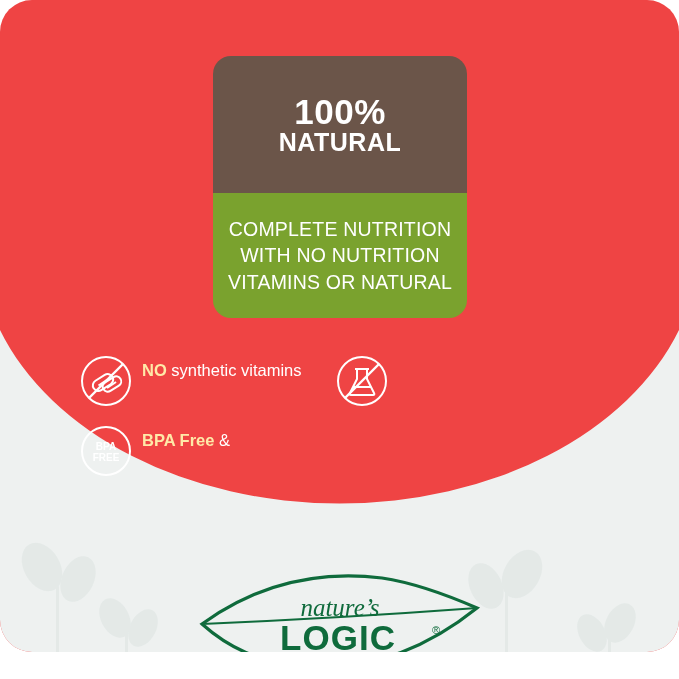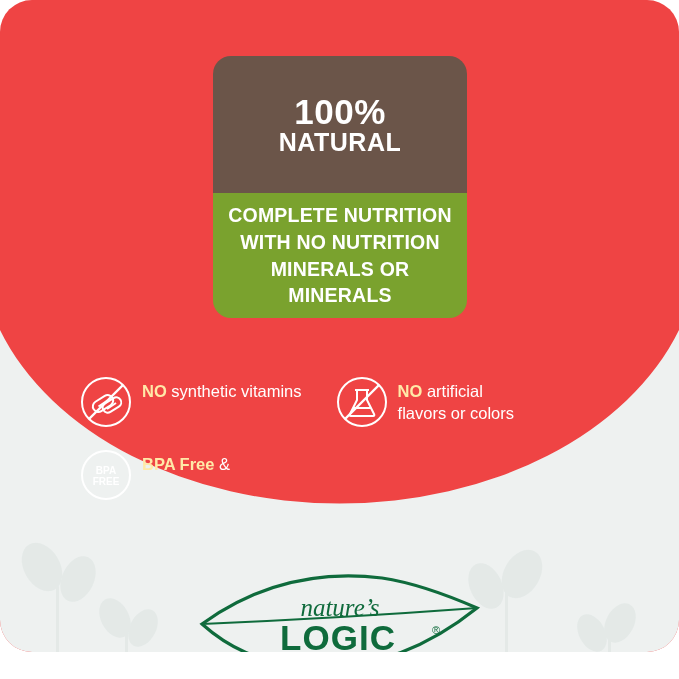--- a/index.html
+++ b/index.html
@@ -84,36 +84,35 @@
     flex-direction: column;
     align-items: center;
     justify-content: center;
     color: #ffffff;
     text-align: center;
     padding: 0 10px;
     box-sizing: border-box;
   }
   .badge-bottom div {
     font-size: 19.5px;
-    font-weight: bold;
+    font-weight: normal;
     line-height: 1.36;
     letter-spacing: 0.2px;
   }
 
   
   .features {
     position: absolute;
     left: 80px;
     top: 355px;
     width: 520px;
   }
   .feature-row {
     display: flex;
     margin-bottom: 18px;
-    margin-top: 21px;
   }
   .feature {
     display: flex;
     align-items: flex-start;
   }
   .feature .ficon {
     width: 52px;
     height: 52px;
     flex: 0 0 52px;
     margin-right: 10px;
@@ -179,21 +178,21 @@
   </svg>
 
   <div class="badge-card">
     <div class="badge-top">
       <div class="line1">100%</div>
       <div class="line2">NATURAL</div>
     </div>
     <div class="badge-bottom">
       <div>COMPLETE NUTRITION</div>
       <div>WITH NO NUTRITION</div>
-      <div>MINERALS OR MINERALS</div>
+      <div>VITAMINS OR NATURAL</div>
     </div>
   </div>
 
   <div class="features">
 
     <div class="feature-row">
       <div class="feature col1">
         <div class="ficon">
           <svg width="52" height="52" viewBox="0 0 52 52">
             <circle cx="26" cy="26" r="24" fill="none" stroke="#ffffff" stroke-width="2"></circle>
@@ -216,24 +215,20 @@
           <svg width="52" height="52" viewBox="0 0 52 52">
             <circle cx="26" cy="26" r="24" fill="none" stroke="#ffffff" stroke-width="2"></circle>
             <g stroke="#ffffff" stroke-width="2" fill="none" stroke-linejoin="round">
               <path d="M21 14 L21 24 L14 38 Q13 40 15 40 L37 40 Q39 40 38 38 L31 24 L31 14"></path>
               <line x1="19" y1="14" x2="33" y2="14"></line>
               <line x1="17" y1="32" x2="35" y2="32"></line>
             </g>
             <line x1="9" y1="43" x2="43" y2="9" stroke="#ffffff" stroke-width="2.4"></line>
           </svg>
         </div>
-        <div class="ftext">
-          <b>NO</b><span> artificial</span><br>
-          <span>flavors or colors</span>
-        </div>
       </div>
     </div>
 
     <div class="feature-row">
       <div class="feature col1">
         <div class="ficon">
           <svg width="52" height="52" viewBox="0 0 52 52">
             <circle cx="26" cy="26" r="24" fill="none" stroke="#ffffff" stroke-width="2"></circle>
             <text x="26" y="25" text-anchor="middle" fill="#ffffff" font-family="Liberation Sans, sans-serif" font-size="10" font-weight="bold">BPA</text>
             <text x="26" y="36" text-anchor="middle" fill="#ffffff" font-family="Liberation Sans, sans-serif" font-size="10" font-weight="bold">FREE</text>

